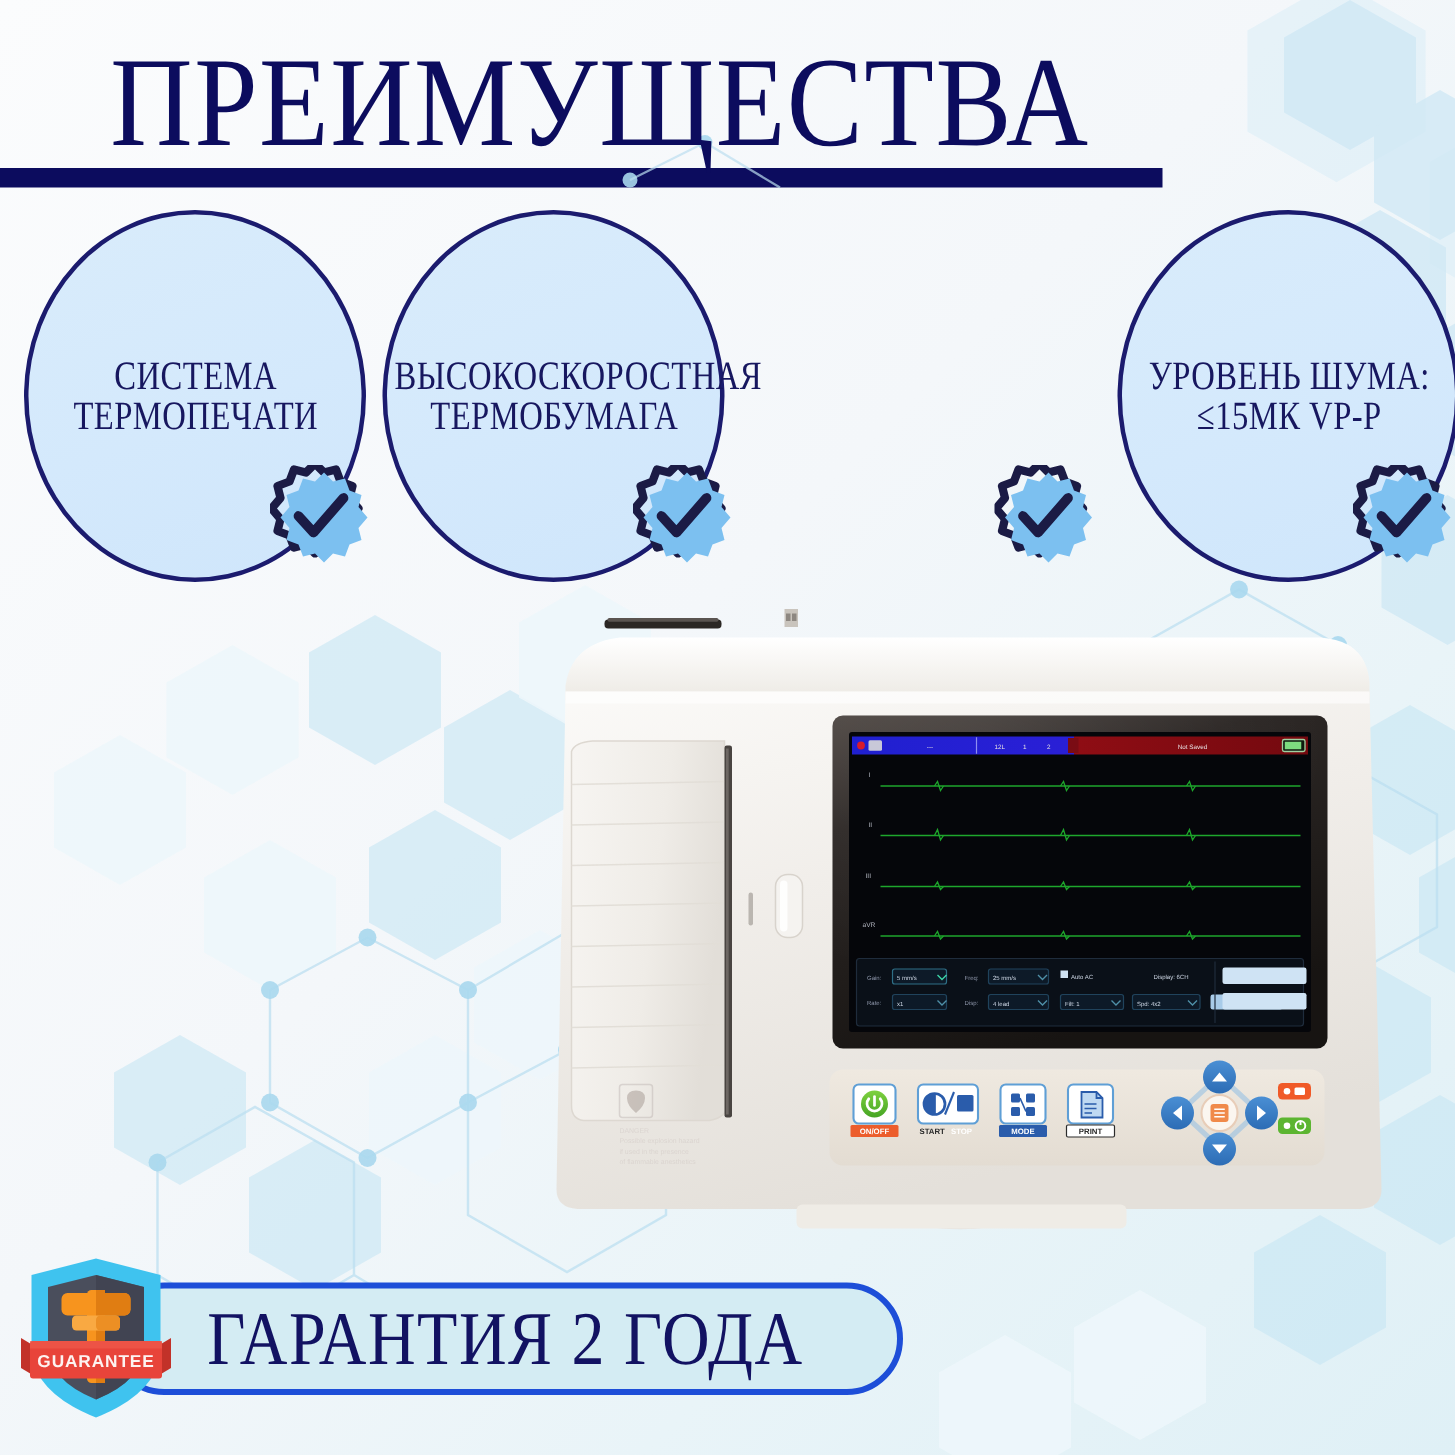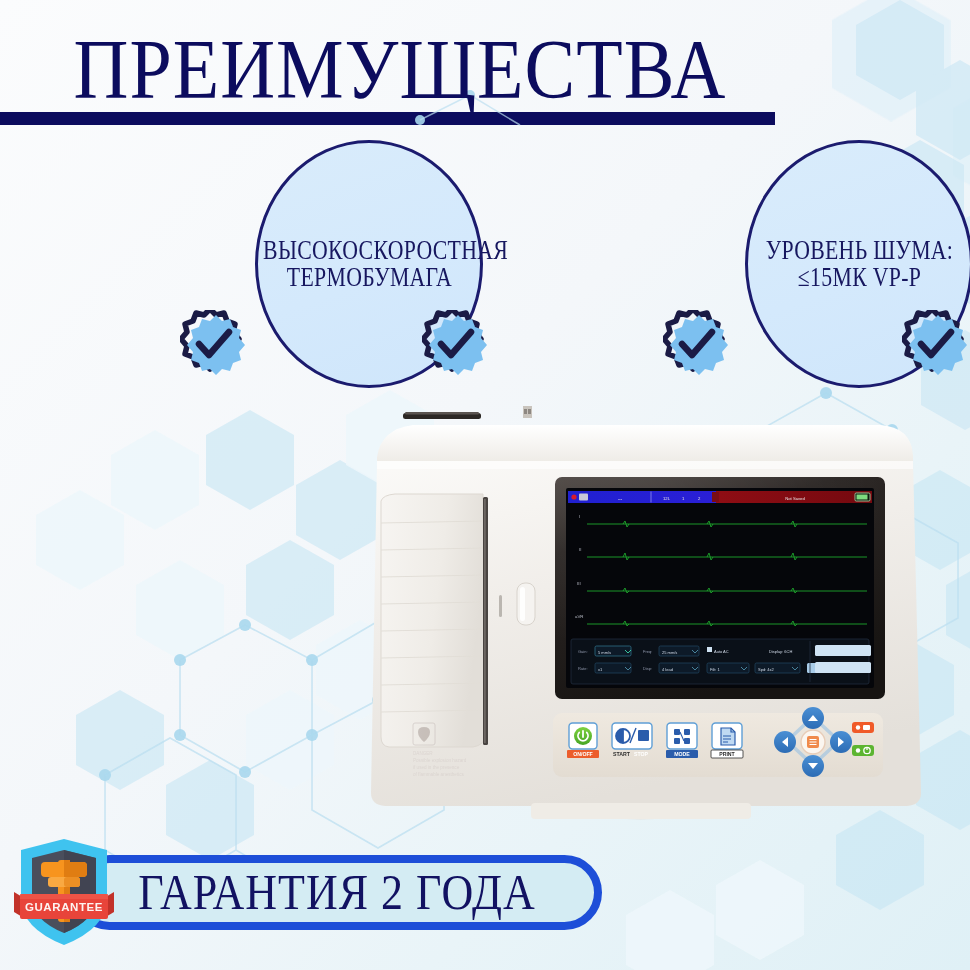--- a/index.html
+++ b/index.html
@@ -105,21 +105,21 @@
     left: 355px; top: 405px;
     width: 570px; height: 420px;
     z-index: 8;
   }
 
   
   #guarantee-banner {
     position: absolute;
     left: 72px; top: 855px;
     width: 530px; height: 75px;
-    border: 8px solid #1d4ed8;
+    border: 4px solid #1d4ed8;
     border-radius: 38px;
     background: #d4ecf3;
     display: flex;
     align-items: center;
     justify-content: center;
     z-index: 15;
   }
   #guarantee-text {
     font-family: "Liberation Serif", serif;
     font-size: 44px;
@@ -275,20 +275,23 @@
   </g>
 </svg>
 
 <div id="title-block">
   <div id="page-title">ПРЕИМУЩЕСТВА</div>
 </div>
 <div id="title-underline"></div>
 
 <div id="circle-row">
 
+  <div class="feature-circle fc-1">
+    <div class="circle-label">СИСТЕМА ТЕРМОПЕЧАТИ</div>
+  </div>
 
   <div class="feature-circle fc-2">
     <div class="circle-label">ВЫСОКОСКОРОСТНАЯ ТЕРМОБУМАГА</div>
   </div>
 
 
   <div class="feature-circle fc-4">
     <div class="circle-label">УРОВЕНЬ ШУМА: ≤15МК VP-P</div>
   </div>
 </div>

